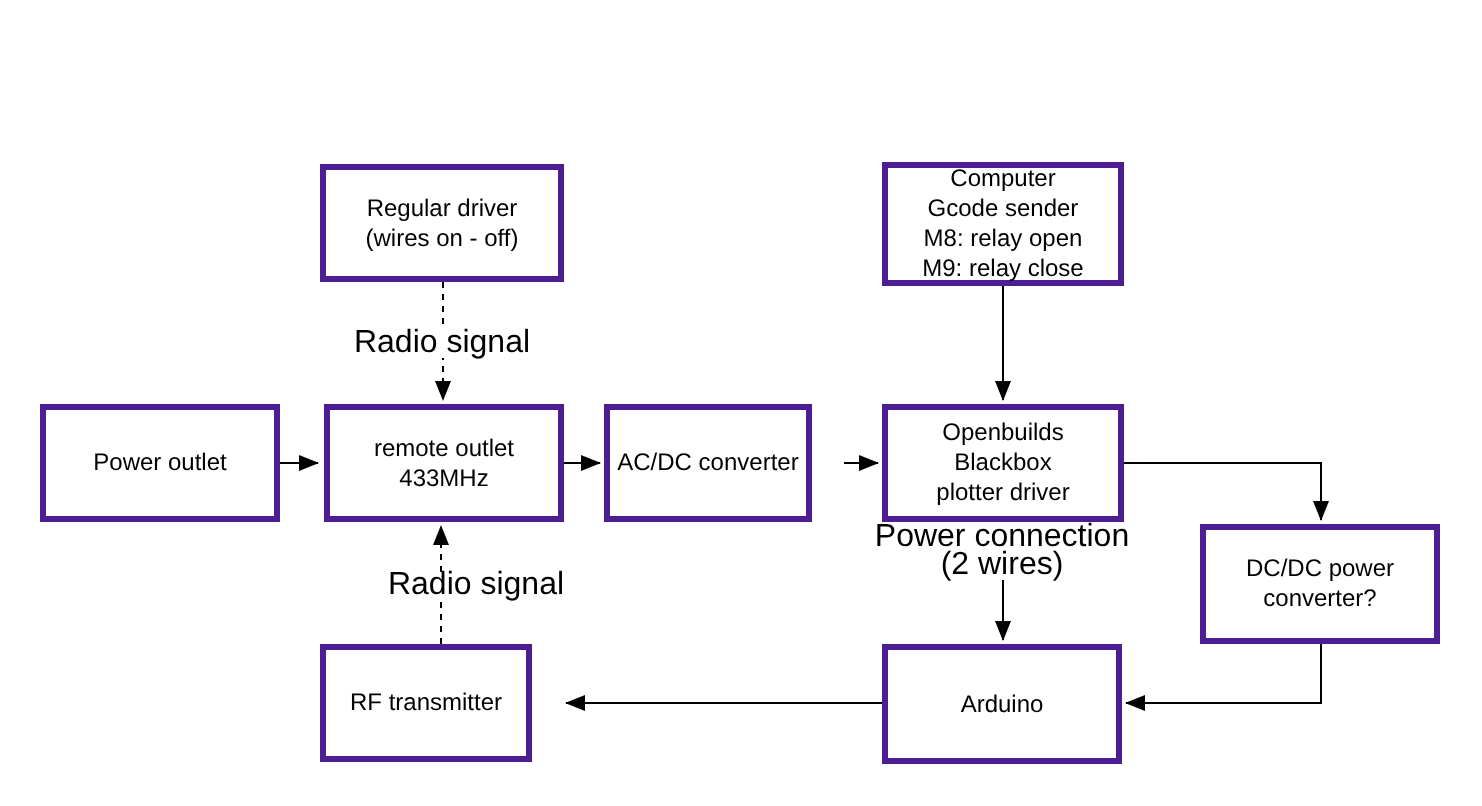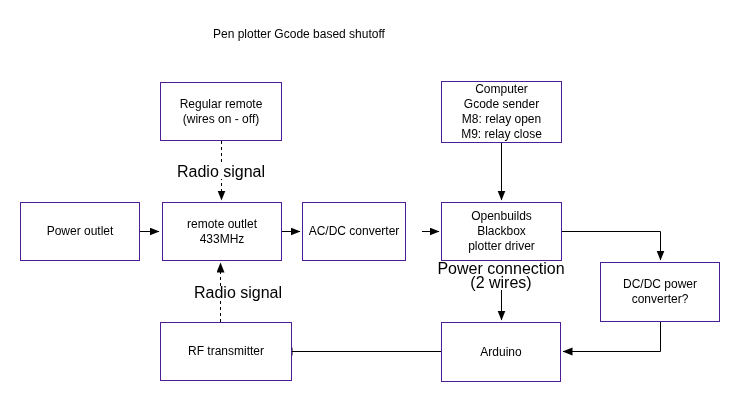--- a/index.html
+++ b/index.html
@@ -35,21 +35,21 @@
     stroke: #000000;
     stroke-width: 1;
     fill: none;
   }
   svg.edges .dashed {
     stroke-dasharray: 3 3;
   }
   .node {
     position: absolute;
     box-sizing: border-box;
-    border: 1px solid #4c1d95;
+    border: 3px solid #4c1d95;
     background: #ffffff;
     display: flex;
     flex-direction: column;
     align-items: center;
     justify-content: center;
     text-align: center;
     font-size: 12px;
     line-height: 15px;
     white-space: nowrap;
   }
@@ -80,31 +80,30 @@
     <line x1="422" y1="231.5" x2="439" y2="231.5" marker-end="url(#arrow)"></line>
     <line x1="501.5" y1="143" x2="501.5" y2="200" marker-end="url(#arrow)"></line>
     <line class="dashed" x1="221.5" y1="141" x2="221.5" y2="200" marker-end="url(#arrow)"></line>
     <line class="dashed" x1="220.5" y1="322" x2="220.5" y2="263" marker-end="url(#arrow)"></line>
     <path class="edge" d="M562,231.5 L660.5,231.5 L660.5,260" marker-end="url(#arrow)"></path>
     <line x1="501.5" y1="290" x2="501.5" y2="320" marker-end="url(#arrow)"></line>
     <path class="edge" d="M660.5,322 L660.5,351.5 L563,351.5" marker-end="url(#arrow)"></path>
     <line x1="441" y1="351.5" x2="283" y2="351.5" marker-end="url(#arrow)"></line>
   </svg>
 
-  <div class="diagram-title">Pen plotter Gcode based shutoff</div>
 
   <div class="edge-label" style="left:221px; top:165px;">Radio signal</div>
   <div class="edge-label" style="left:238px; top:286px;">Radio signal</div>
   <div class="edge-label" style="left:501px; top:262px;">
     <div>Power connection</div>
     <div>(2 wires)</div>
   </div>
 
   <div class="node" style="left:160px; top:82px; width:122px; height:59px;">
-    <div>Regular remote</div>
+    <div>Regular driver</div>
     <div>(wires on - off)</div>
   </div>
 
   <div class="node" style="left:441px; top:81px; width:121px; height:62px;">
     <div>Computer</div>
     <div>Gcode sender</div>
     <div>M8: relay open</div>
     <div>M9: relay close</div>
   </div>
 
@@ -125,21 +124,21 @@
     <div>Openbuilds</div>
     <div>Blackbox</div>
     <div>plotter driver</div>
   </div>
 
   <div class="node" style="left:600px; top:262px; width:120px; height:60px;">
     <div>DC/DC power</div>
     <div>converter?</div>
   </div>
 
-  <div class="node" style="left:160px; top:322px; width:132px; height:59px;">
+  <div class="node" style="left:160px; top:322px; width:106px; height:59px;">
     <div>RF transmitter</div>
   </div>
 
   <div class="node" style="left:441px; top:322px; width:120px; height:60px;">
     <div>Arduino</div>
   </div>
 
 </div>
 
 </body></html>

